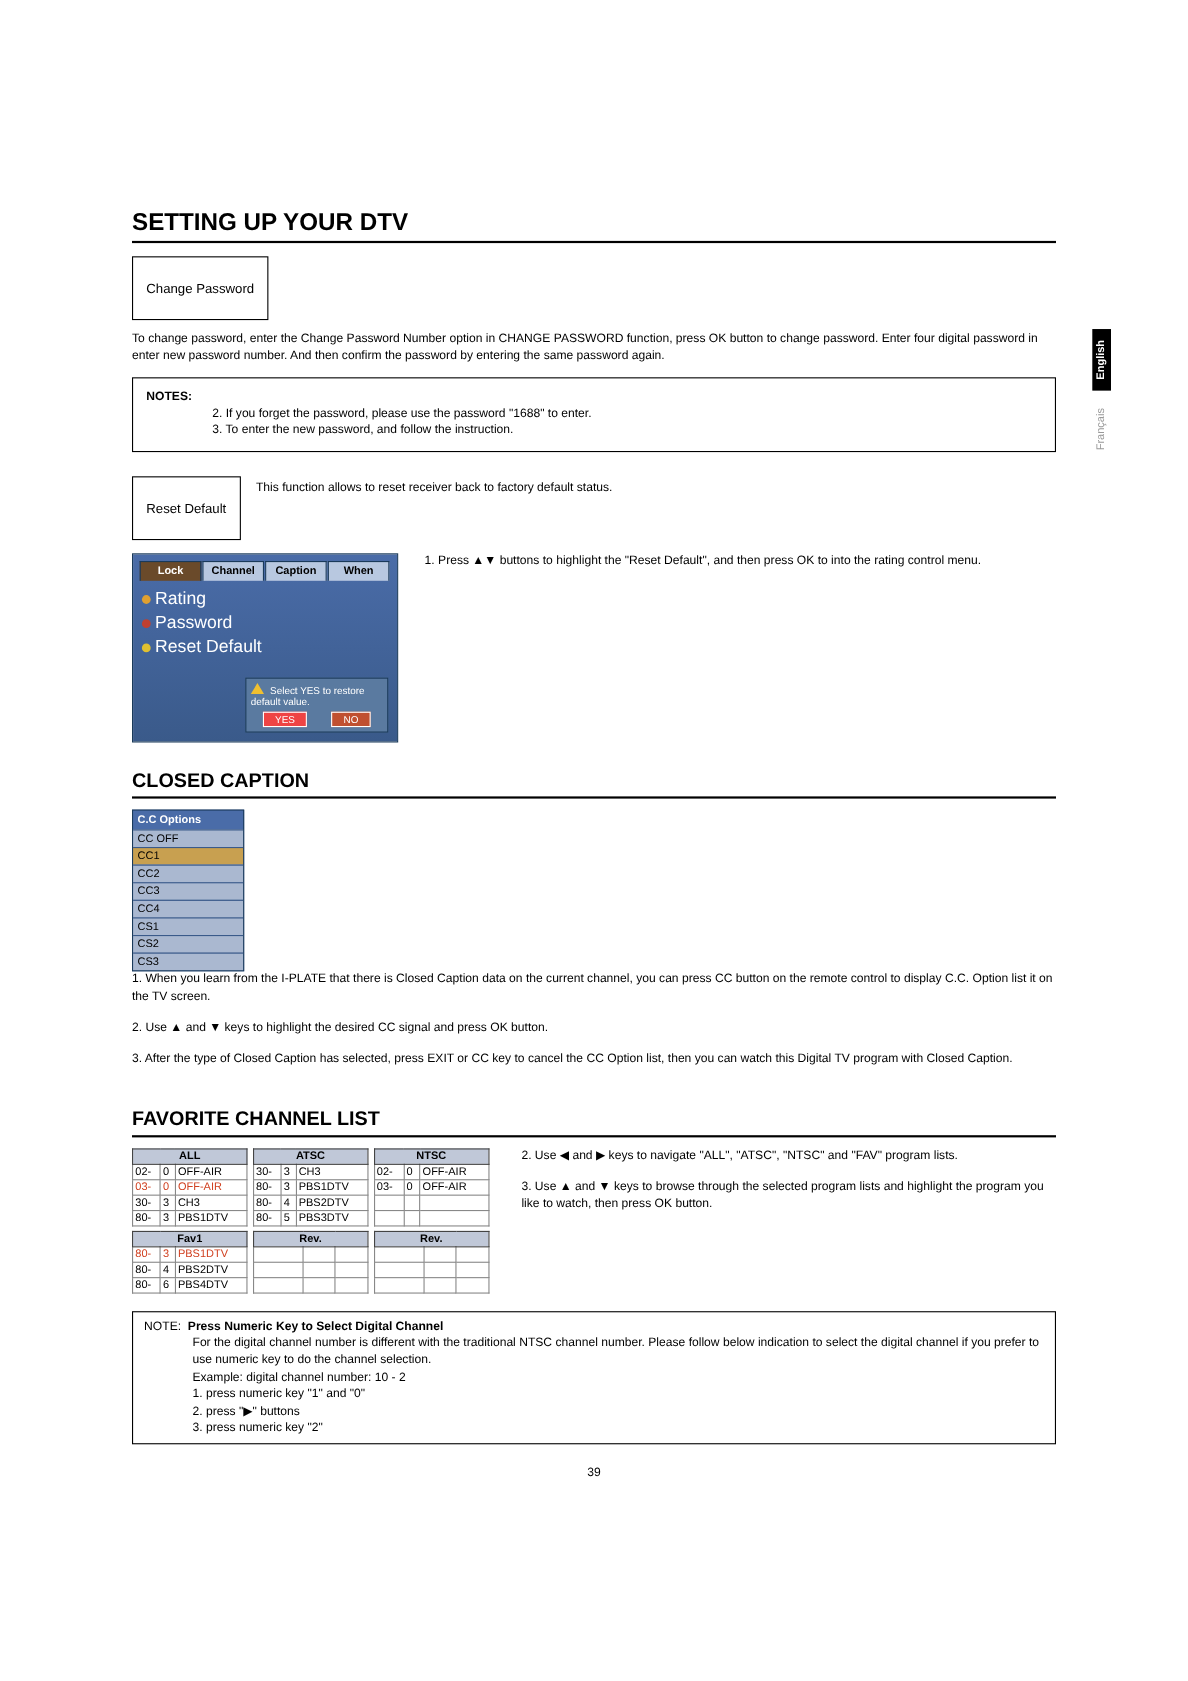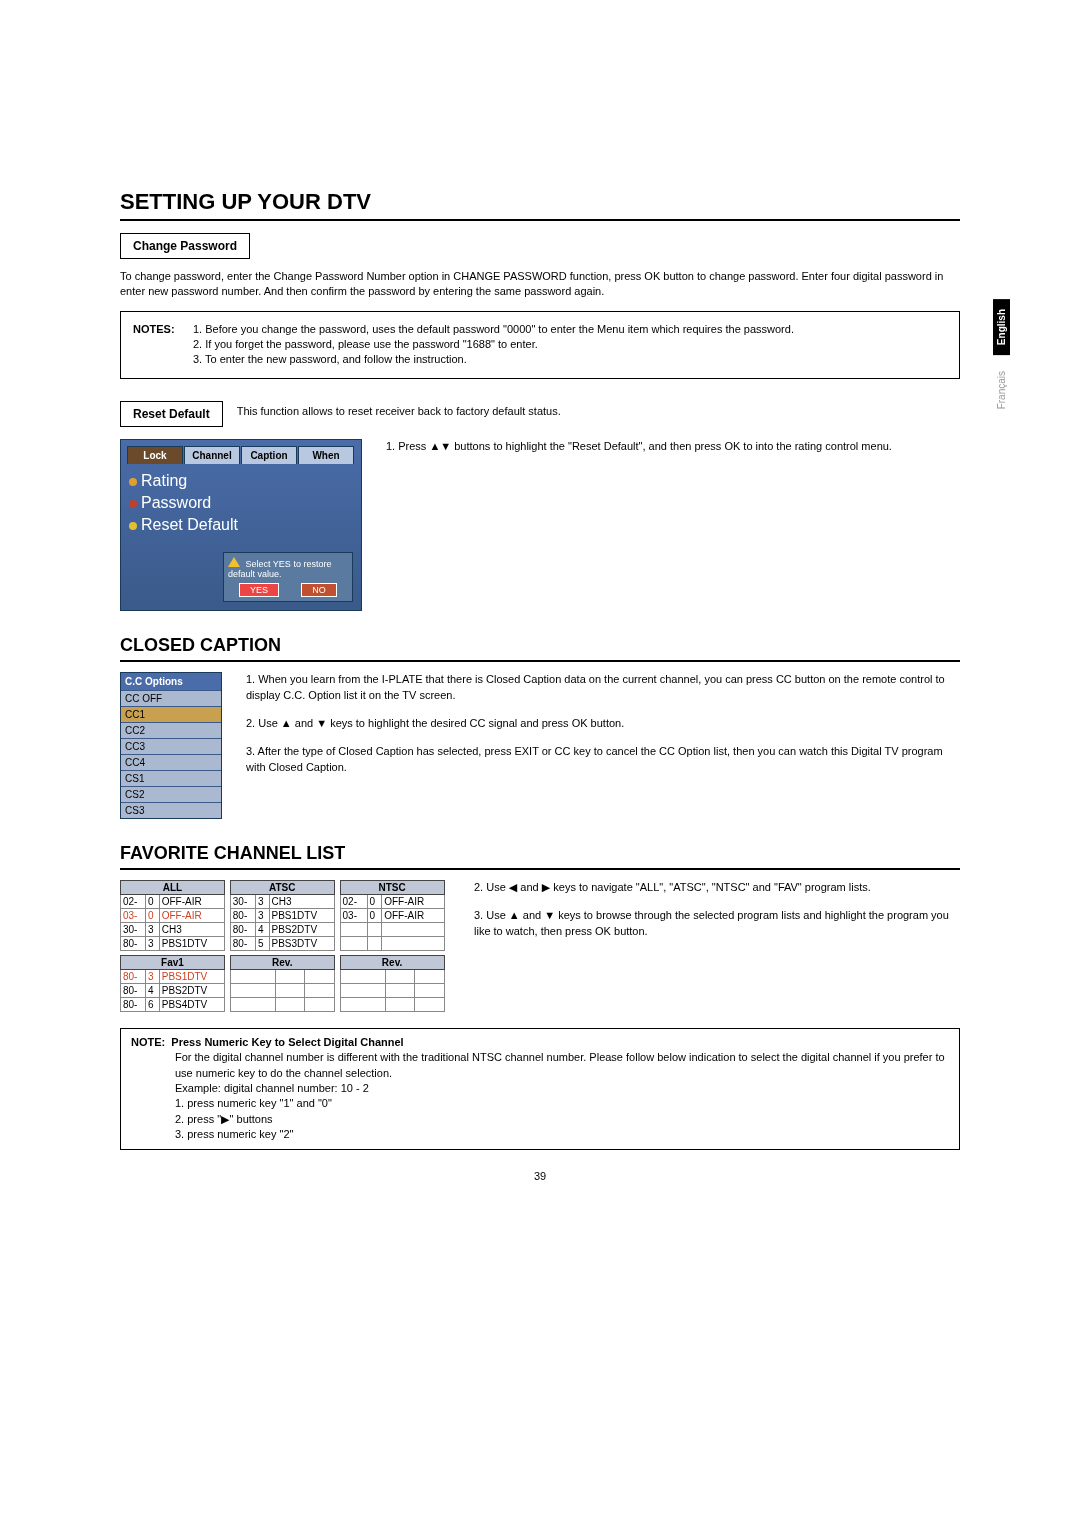--- a/index.html
+++ b/index.html
@@ -1,76 +1,75 @@
 <!DOCTYPE html>
 <html><head>
 <meta charset="utf-8">
 <style>
   body { font-family: Arial, Helvetica, sans-serif; font-size: 11px; color: #000; margin: 0; background: #fff; }
   .page { width: 1080px; height: 1528px; box-sizing: border-box; padding: 170px 120px 50px 120px; position: relative; margin-top: 19px; }
   .title-main { font-size: 22px; font-weight: bold; border-bottom: 2px solid #000; padding-bottom: 4px; margin-bottom: 12px; }
   .title-section { font-size: 18px; font-weight: bold; border-bottom: 2px solid #000; padding-bottom: 4px; margin-top: 24px; margin-bottom: 10px; }
-  .boxed-label { display: inline-block; border: 1px solid #000; padding: 5px 12px; font-weight: bold; font-size: 12px; margin-bottom: 4px; }
+  .boxed-label { display: inline-block; border: 1px solid #000; padding: 21px 12px; font-weight: normal; font-size: 12px; margin-bottom: 4px; }
   .para { font-size: 11px; line-height: 1.35; margin: 6px 0; }
   .notes-box { border: 1px solid #000; padding: 10px 12px; font-size: 11px; line-height: 1.4; margin-top: 12px; }
-  .notes-box .row { display: flex; }
+  .notes-box .row { display: flex; flex-direction: column; }
   .notes-box .lead { font-weight: bold; width: 60px; flex-shrink: 0; }
   .reset-row { display: flex; align-items: flex-start; margin-top: 22px; }
   .reset-row .boxed-label { margin-right: 14px; }
   .reset-desc { font-size: 11px; padding-top: 4px; }
   .reset-body { display: flex; margin-top: 8px; }
   .tv-image { width: 240px; height: 170px; margin-right: 24px; flex-shrink: 0; border: 1px solid #1a3a5a; background: linear-gradient(#4a6ca8, #3a5a8a); position: relative; font-size: 10px; }
   .tabs { display: flex; padding: 6px 6px 0 6px; }
   .tab { flex: 1; background: #b8c8e0; color: #000; border: 1px solid #1a3a5a; border-bottom: none; text-align: center; padding: 3px 1px; font-weight: bold; font-size: 10px; margin-right: 1px; }
   .tab.active { background: #6a4a2a; color: #fff; }
   .menulist { padding: 6px 8px; color: #fff; font-size: 16px; }
   .menulist div { padding: 2px 0; }
   .menulist .bullet { display:inline-block; width:8px; height:8px; border-radius:50%; margin-right:4px; }
   .menulist .b1{ background:#e0a030;} .menulist .b2{background:#c04030;} .menulist .b3{background:#e0c030;}
   .dialog { position: absolute; right: 8px; bottom: 8px; width: 120px; background: #5a7aa0; border: 1px solid #1a3a5a; padding: 4px; color: #fff; font-size: 9px; }
   .dialog .warn { display:inline-block; width:0;height:0;border-left:6px solid transparent;border-right:6px solid transparent;border-bottom:10px solid #f0c030; margin-right:3px;}
   .dialog .btns { display:flex; justify-content:space-around; margin-top:4px;}
   .dialog .btn { background:#ef4444; padding:1px 10px; border:1px solid #fff;}
   .dialog .btn.no{ background:#c05030;}
   .steps { font-size: 11px; line-height: 1.45; }
   .steps p { margin: 0 0 12px 0; }
-  .cc-row { display: flex; }
+  .cc-row { display: flex; flex-direction: column; }
   .cc-image { width: 100px; flex-shrink:0; margin-right:24px; border:1px solid #1a3a5a; font-size:10px; background:#3a5a8a; color:#fff;}
   .cc-image .hdr{ background:#4a6ca8; padding:3px 4px; font-weight:bold; color:#fff;}
   .cc-image .opt{ background:#aab8d0; color:#000; padding:2px 4px; border-top:1px solid #3a5a8a;}
   .cc-image .opt.sel{ background:#c8a050;}
   .fav-row { display:flex; }
   .fav-tables { width: 330px; flex-shrink:0; margin-right: 24px; font-size:10px;}
   .ftab { border-collapse: collapse; width: 105px; display:inline-table; vertical-align:top; margin-right:2px; margin-bottom:4px;}
   .ftab th { background:#c0c8d8; border:1px solid #444; padding:1px 2px; font-weight:bold; text-align:center;}
   .ftab td { border:1px solid #888; padding:1px 2px; white-space:nowrap; height:11px;}
   .ftab td.sel{ color:#d04020;}
   .note-box { border: 1px solid #000; padding: 6px 10px; font-size: 11px; line-height: 1.4; margin-top: 12px; }
-  .note-box .lead { font-weight: bold; }
+  .note-box .lead { font-weight: normal; }
   .sidetabs { position:absolute; right:70px; top:280px; font-size:10px; }
   .side-tab { writing-mode: vertical-rl; transform: rotate(180deg); padding:10px 3px; margin-bottom:6px; text-align:center;}
   .side-tab.en { background:#000; color:#fff; font-weight:bold;}
   .side-tab.fr { color:#999;}
   .pagenum { text-align:center; font-size:11px; margin-top:20px;}
   b.inline{font-weight:bold;}
 </style>
 </head>
 <body>
 
 <div class="page">
 
   <div class="title-main">SETTING UP YOUR DTV</div>
 
   <span class="boxed-label">Change Password</span>
   <div class="para">To change password, enter the Change Password Number option in CHANGE PASSWORD function, press OK button to change password. Enter four digital password in enter new password number. And then confirm the password by entering the same password again.</div>
 
   <div class="notes-box">
     <div class="row">
       <div class="lead">NOTES:</div>
-      <div>1. Before you change the password, uses the default password "0000" to enter the Menu item which requires the password.</div>
     </div>
     <div style="padding-left:60px;">2. If you forget the password, please use the password "1688" to enter.</div>
     <div style="padding-left:60px;">3. To enter the new password, and follow the instruction.</div>
   </div>
 
   <div class="reset-row">
     <span class="boxed-label">Reset Default</span>
     <div class="reset-desc">This function allows to reset receiver back to factory default status.</div>
   </div>
 

